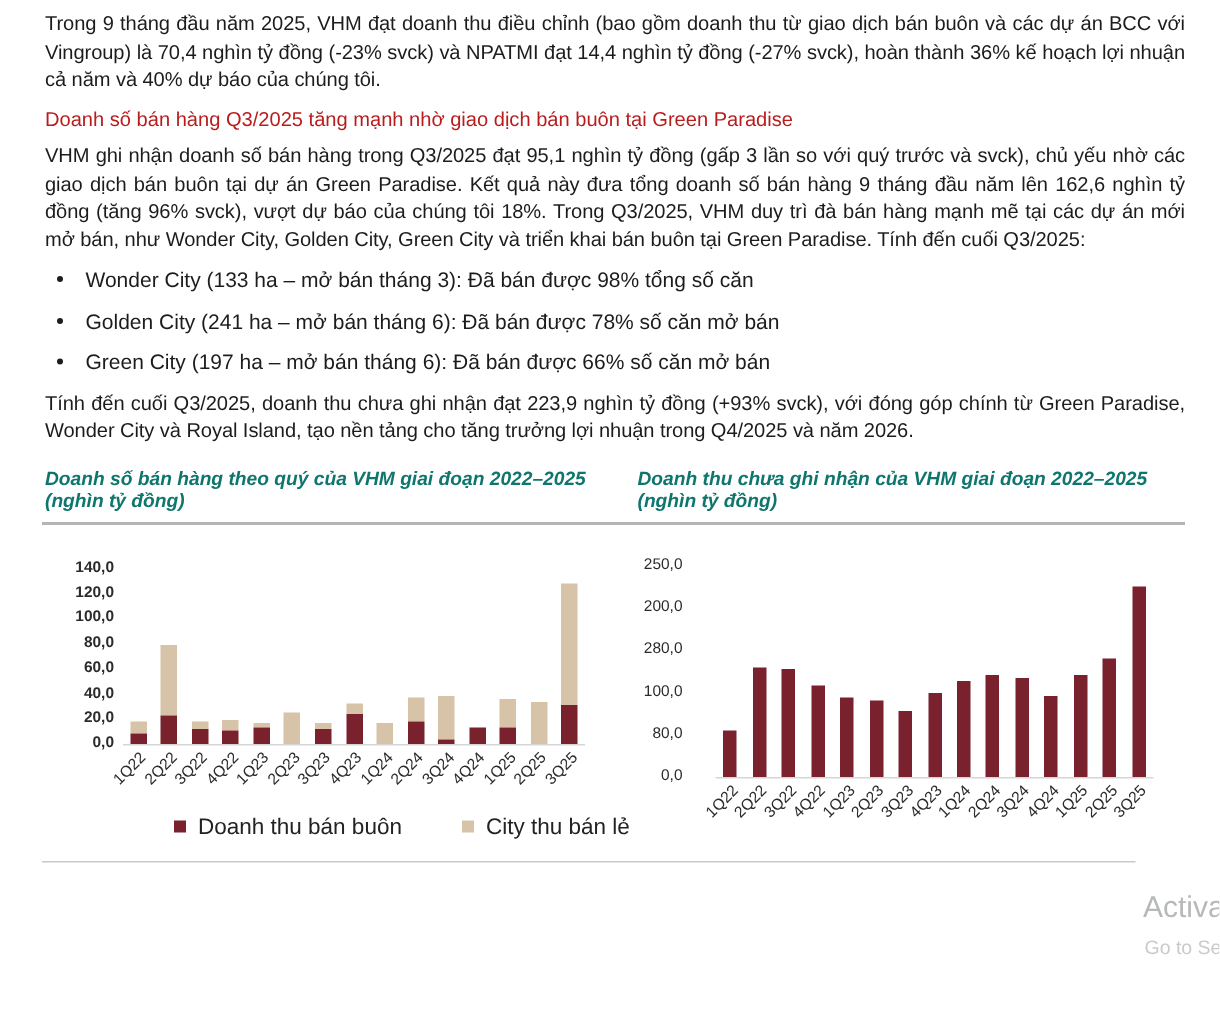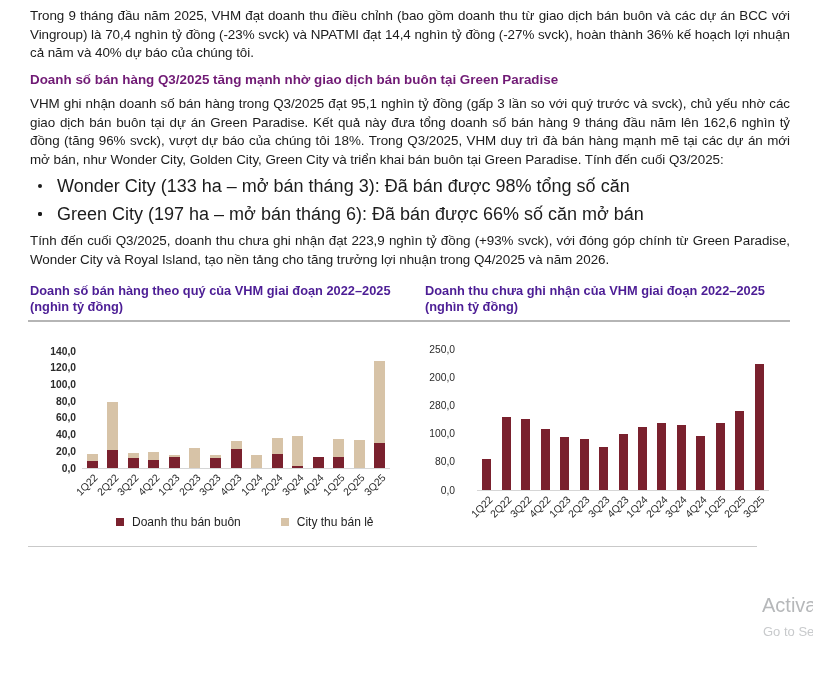--- a/index.html
+++ b/index.html
@@ -8,34 +8,34 @@
     font-family:"Liberation Sans", sans-serif; color:#1c1c1c;
     overflow:hidden;
   }
   .content { padding:7px 23px 0 30px; }
   p.body-text {
     margin:0 0 8px 0; font-size:13.4px; line-height:18.5px;
     text-align:justify; letter-spacing:-0.05px;
   }
   h3.section-heading {
     margin:4px 0 6px 0; font-size:13.4px; line-height:18.5px;
-    font-weight:bold; color:#701a75;
+    font-weight:normal; color:#b91c1c;
   }
   ul.bullet-list { list-style:none; margin:6px 0 8px 0; padding:0; }
   ul.bullet-list li {
     position:relative; padding-left:27px; margin-bottom:9px;
-    font-size:18px; line-height:18.5px;
+    font-size:14px; line-height:18.5px;
   }
   ul.bullet-list li .dot {
     position:absolute; left:8px; top:7px; width:4px; height:4px;
     border-radius:50%; background:#1c1c1c;
   }
   .chart-titles-row { display:flex; margin-top:14px; }
   .chart-title {
-    font-weight:bold; font-size:12.8px; line-height:15.5px; color:#4c1d95;
+    font-weight:bold; font-size:12.8px; line-height:15.5px; color:#0f766e;font-style:italic;
   }
   .ct-left { width:395px; } .ct-left .chart-title{ max-width:372px; }
   .ct-right { width:365px; } .ct-right .chart-title{ max-width:345px; }
   .rule-top { width:762px; height:2px; background:#b5b5b5; margin:6px 0 0 -2px; }
   .charts-row { display:flex; height:208px; }
   .chart-col { position:relative; }
   .chart-col.left { width:395px; }
   .chart-col.right { width:365px; }
   .chart-inner { display:flex; }
   .left .chart-inner { margin-top:29px; }
@@ -48,21 +48,21 @@
     color:#2b2b2b; white-space:nowrap;
   }
   .plot { position:relative; border-bottom:1.5px solid #d6d6d6; }
   .right .plot { margin-left:16px; }
   .bar { position:absolute; bottom:0; display:flex; flex-direction:column-reverse; }
   .xlabel {
     position:absolute; width:46px; text-align:right; font-size:10.4px;
     color:#2b2b2b; transform:rotate(-45deg); transform-origin:100% 0;
     white-space:nowrap;
   }
-  .legend { display:flex; gap:40px; margin:46px 0 0 86px; font-size:12px; color:#222; align-items:flex-end; }
+  .legend { display:flex; gap:40px; margin:46px 0 0 86px; font-size:15px; color:#222; align-items:flex-end; }
   .legend-item { display:flex; align-items:center; }
   .swatch { width:8px; height:8px; display:inline-block; margin-right:8px; }
   .rule-bottom { width:729px; height:1px; background:#c9c9c9; margin:16px 0 0 -2px; }
   .source { font-style:italic; font-size:11.4px; margin-top:6px; color:#1c1c1c; }
   .wm1 { position:absolute; left:762px; top:594px; font-size:20px; color:#b6b8ba; white-space:nowrap; }
   .wm2 { position:absolute; left:763px; top:624px; font-size:13px; color:#c8cacc; white-space:nowrap; }
 </style>
 </head>
 <body>
 
@@ -70,21 +70,21 @@
   <div class="content">
 
     <p class="body-text">Trong 9 tháng đầu năm 2025, VHM đạt doanh thu điều chỉnh (bao gồm doanh thu từ giao dịch bán buôn và các dự án BCC với Vingroup) là 70,4 nghìn tỷ đồng (-23% svck) và NPATMI đạt 14,4 nghìn tỷ đồng (-27% svck), hoàn thành 36% kế hoạch lợi nhuận cả năm và 40% dự báo của chúng tôi.</p>
 
     <h3 class="section-heading">Doanh số bán hàng Q3/2025 tăng mạnh nhờ giao dịch bán buôn tại Green Paradise</h3>
 
     <p class="body-text">VHM ghi nhận doanh số bán hàng trong Q3/2025 đạt 95,1 nghìn tỷ đồng (gấp 3 lần so với quý trước và svck), chủ yếu nhờ các giao dịch bán buôn tại dự án Green Paradise. Kết quả này đưa tổng doanh số bán hàng 9 tháng đầu năm lên 162,6 nghìn tỷ đồng (tăng 96% svck), vượt dự báo của chúng tôi 18%. Trong Q3/2025, VHM duy trì đà bán hàng mạnh mẽ tại các dự án mới mở bán, như Wonder City, Golden City, Green City và triển khai bán buôn tại Green Paradise. Tính đến cuối Q3/2025:</p>
 
     <ul class="bullet-list">
       <li><span class="dot"></span><span>Wonder City (133 ha – mở bán tháng 3): Đã bán được 98% tổng số căn</span></li>
-      <li><span class="dot"></span></li>
+      <li><span class="dot"></span><span>Golden City (241 ha – mở bán tháng 6): Đã bán được 78% số căn mở bán</span></li>
       <li><span class="dot"></span><span>Green City (197 ha – mở bán tháng 6): Đã bán được 66% số căn mở bán</span></li>
     </ul>
 
     <p class="body-text">Tính đến cuối Q3/2025, doanh thu chưa ghi nhận đạt 223,9 nghìn tỷ đồng (+93% svck), với đóng góp chính từ Green Paradise, Wonder City và Royal Island, tạo nền tảng cho tăng trưởng lợi nhuận trong Q4/2025 và năm 2026.</p>
 
     <div class="chart-titles-row">
       <div class="ct-left">
         <div class="chart-title">Doanh số bán hàng theo quý của VHM giai đoạn 2022–2025 (nghìn tỷ đồng)</div>
       </div>
       <div class="ct-right">

